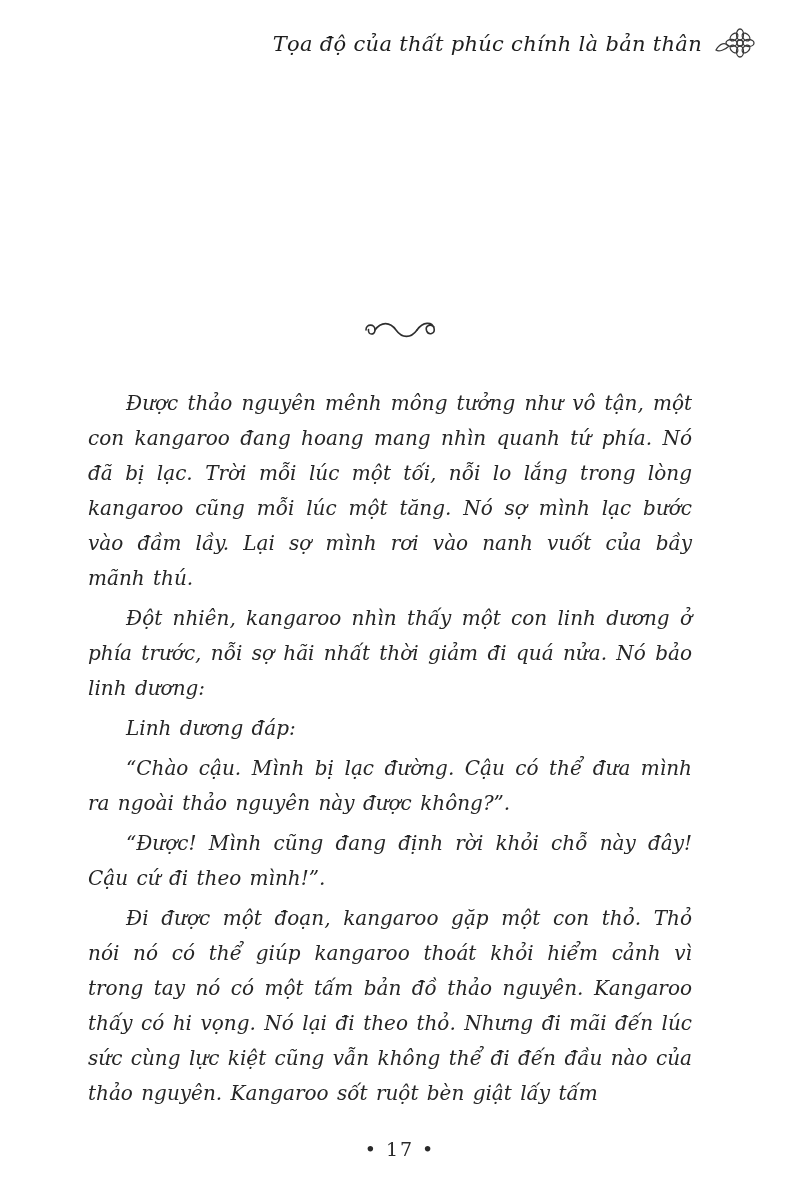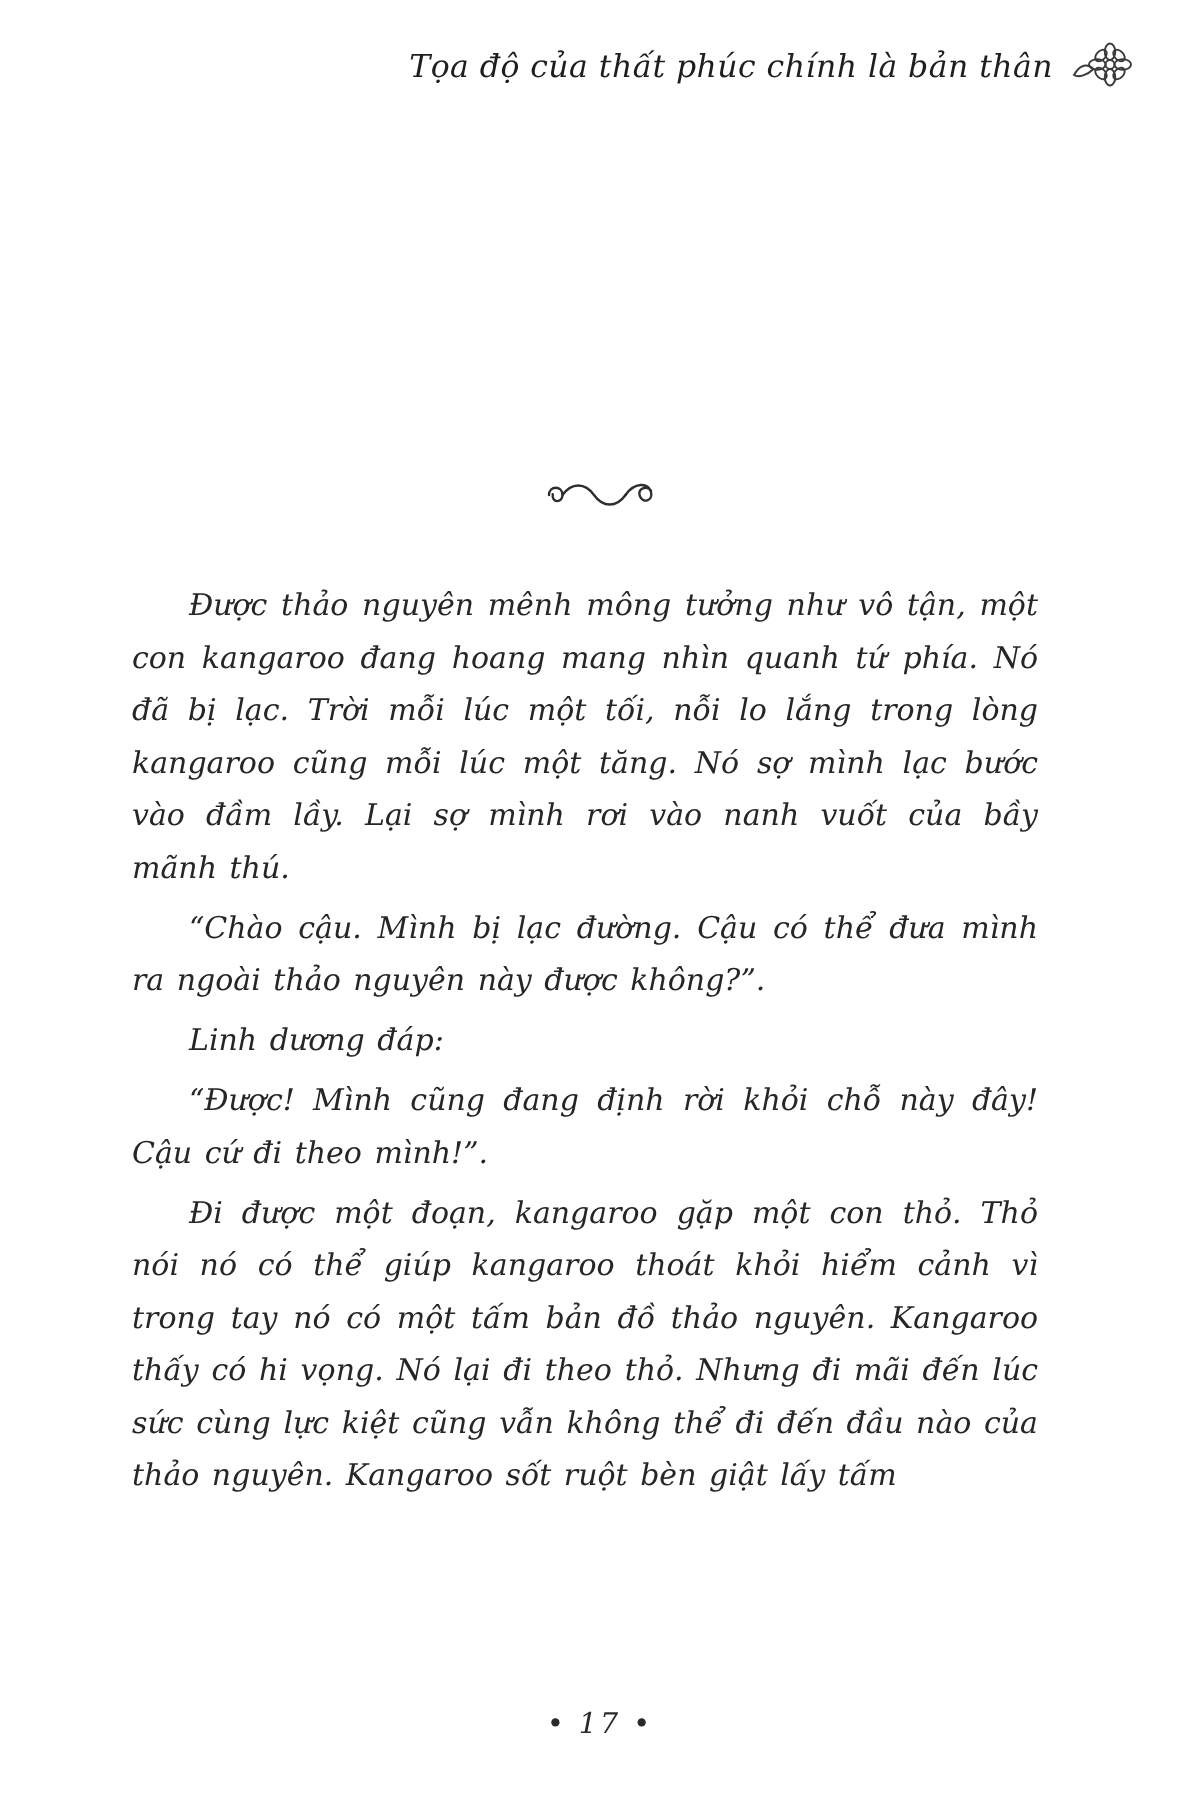--- a/index.html
+++ b/index.html
@@ -82,21 +82,20 @@
   }
 
   
   .footer {
     position: absolute;
     top: 1138px;
     left: 0;
     width: 100%;
     text-align: center;
     font-size: 19px;
-    font-style: italic;
     color: #2a2a2a;
     letter-spacing: 2px;
   }
 </style>
 </head>
 <body>
 
 <div class="page">
 
   <div class="header">
@@ -125,21 +124,22 @@
       <g fill="none" stroke="#2e2e2e" stroke-width="1.6" stroke-linecap="round">
         <path d="M14 14 C14 7.5, 23 7.5, 23 14 C23 19.5, 15.5 19.5, 16.5 13.5"></path>
         <path d="M23 14 C29 5.5, 38 5.5, 44 14 C50 22.5, 59 22.5, 65 14"></path>
         <path d="M65 14 C71 5.5, 80 5.5, 82 12 C83.5 18, 76.5 20, 74.5 14.5 C73 9.5, 79 7.5, 82 11"></path>
       </g>
     </svg>
   </div>
 
   <div class="body-text">
     <p>Được thảo nguyên mênh mông tưởng như vô tận, một con kangaroo đang hoang mang nhìn quanh tứ phía. Nó đã bị lạc. Trời mỗi lúc một tối, nỗi lo lắng trong lòng kangaroo cũng mỗi lúc một tăng. Nó sợ mình lạc bước vào đầm lầy. Lại sợ mình rơi vào nanh vuốt của bầy mãnh thú.</p>
+    <p>Đột nhiên, kangaroo nhìn thấy một con linh dương ở phía trước, nỗi sợ hãi nhất thời giảm đi quá nửa. Nó bảo linh dương:</p>
+    <p>Linh dương đáp:</p>
     <p>“Chào cậu. Mình bị lạc đường. Cậu có thể đưa mình ra ngoài thảo nguyên này được không?”.</p>
-    <p>Linh dương đáp:</p>
     <p>“Được! Mình cũng đang định rời khỏi chỗ này đây! Cậu cứ đi theo mình!”.</p>
     <p>Đi được một đoạn, kangaroo gặp một con thỏ. Thỏ nói nó có thể giúp kangaroo thoát khỏi hiểm cảnh vì trong tay nó có một tấm bản đồ thảo nguyên. Kangaroo thấy có hi vọng. Nó lại đi theo thỏ. Nhưng đi mãi đến lúc sức cùng lực kiệt cũng vẫn không thể đi đến đầu nào của thảo nguyên. Kangaroo sốt ruột bèn giật lấy tấm</p>
   </div>
 
   <div class="footer">• 17 •</div>
 
 </div>
 
 </body></html>

